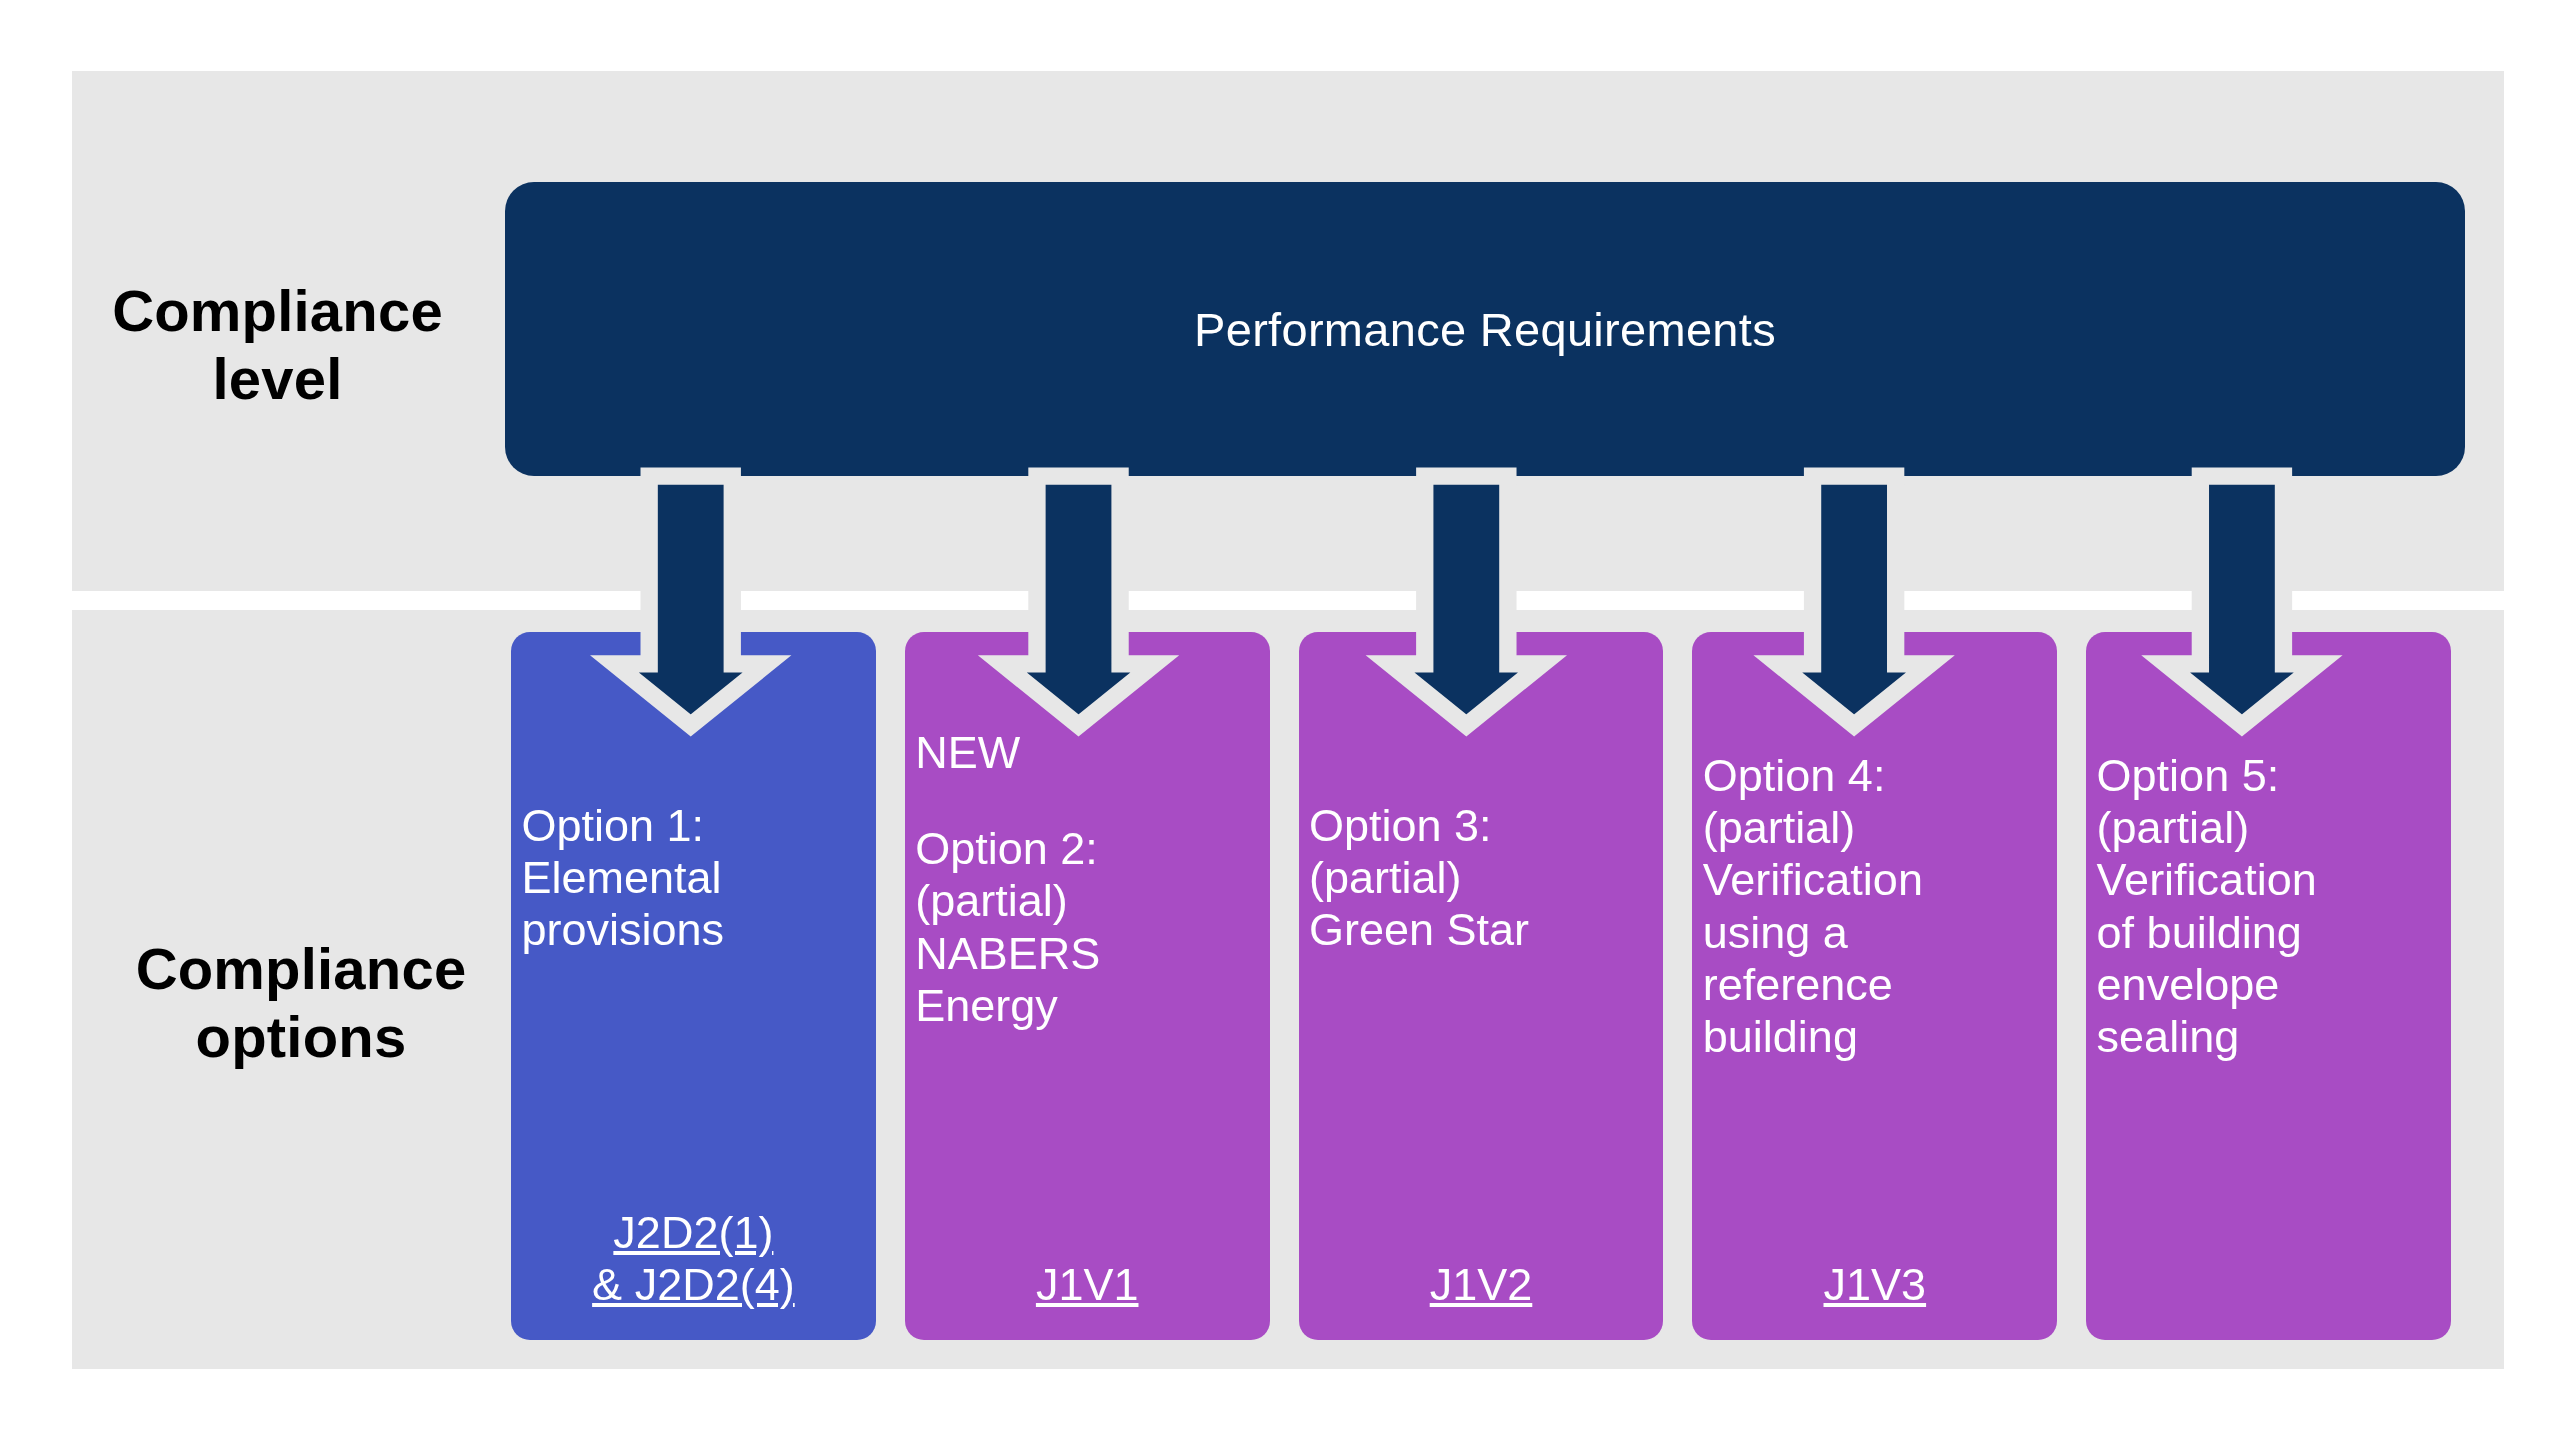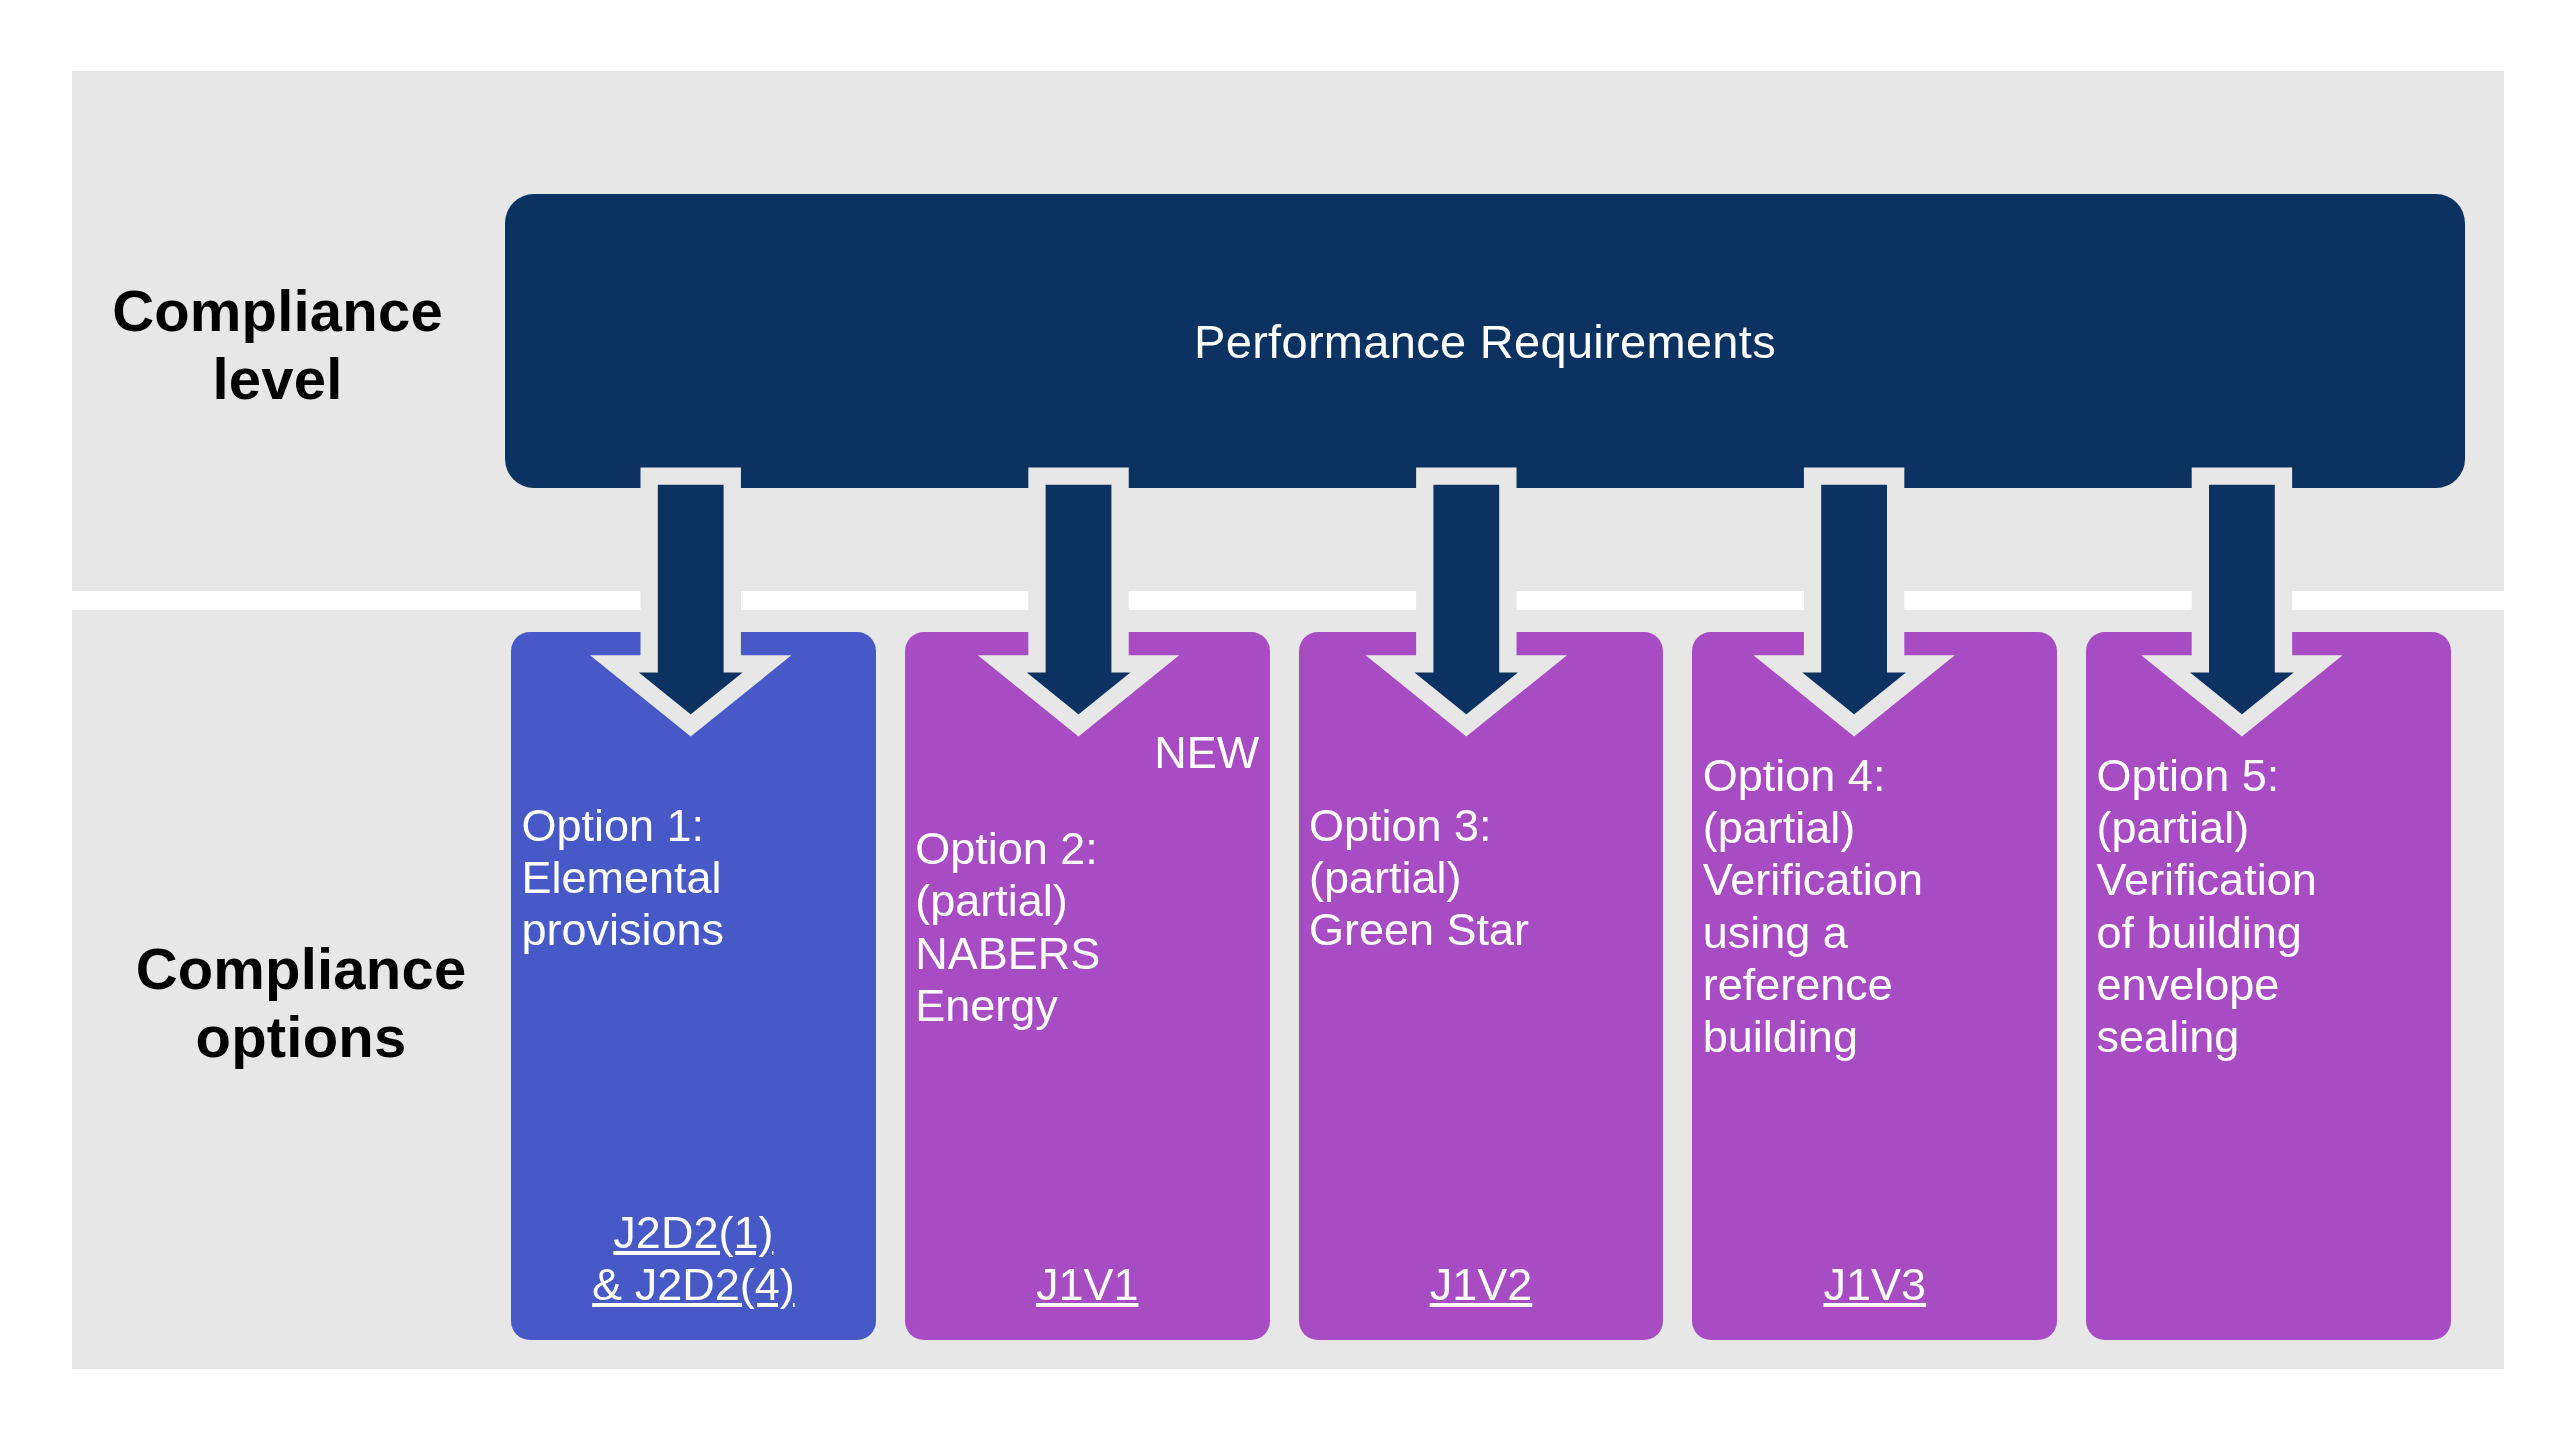--- a/index.html
+++ b/index.html
@@ -18,21 +18,21 @@
   .row-label{
     position:absolute;color:#000000;font-weight:bold;
     text-align:center;line-height:1.18;font-size:58px;
     letter-spacing:0.2px;
   }
   #label-level{left:87px;top:277px;width:381px;}
   #label-options{left:102px;top:935px;width:398px;}
 
   
   #perf-box{
-    position:absolute;left:505px;top:194px;width:1960px;height:294px;
+    position:absolute;left:505px;top:182px;width:1960px;height:294px;
     background:#0b3260;border-radius:29px;
     display:flex;align-items:center;justify-content:center;
   }
   #perf-box .perf-text{
     color:#ffffff;font-size:47px;font-weight:400;letter-spacing:0.3px;
   }
 
   
   #arrows{position:absolute;left:0;top:0;width:2576px;height:1443px;
           pointer-events:none;}
@@ -45,21 +45,21 @@
   .card{
     flex:1 1 0;border-radius:19px;position:relative;
     display:flex;flex-direction:column;align-items:center;
     box-sizing:border-box;padding:0 10.4px;
     color:#ffffff;
   }
   .card-blue{background:#4659c6;}
   .card-purple{background:#a84cc4;}
 
   .card-badge{
-    font-size:45px;line-height:1.05;text-align:right;
+    font-size:45px;line-height:1.05;text-align:left;
     width:100%;
   }
   .card-title{
     font-size:45px;line-height:1.16;width:100%;
     white-space:pre-line;
   }
   .card-code{
     font-size:45px;line-height:1.16;text-align:center;width:100%;
     white-space:pre-line;position:absolute;left:0;bottom:29px;text-decoration:underline;
   }

